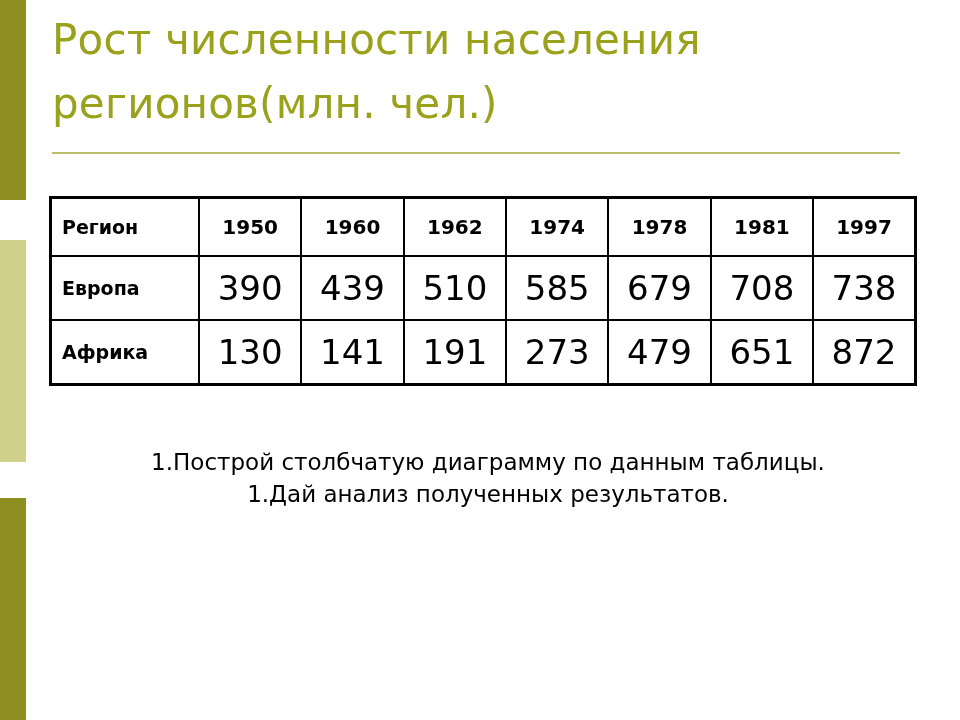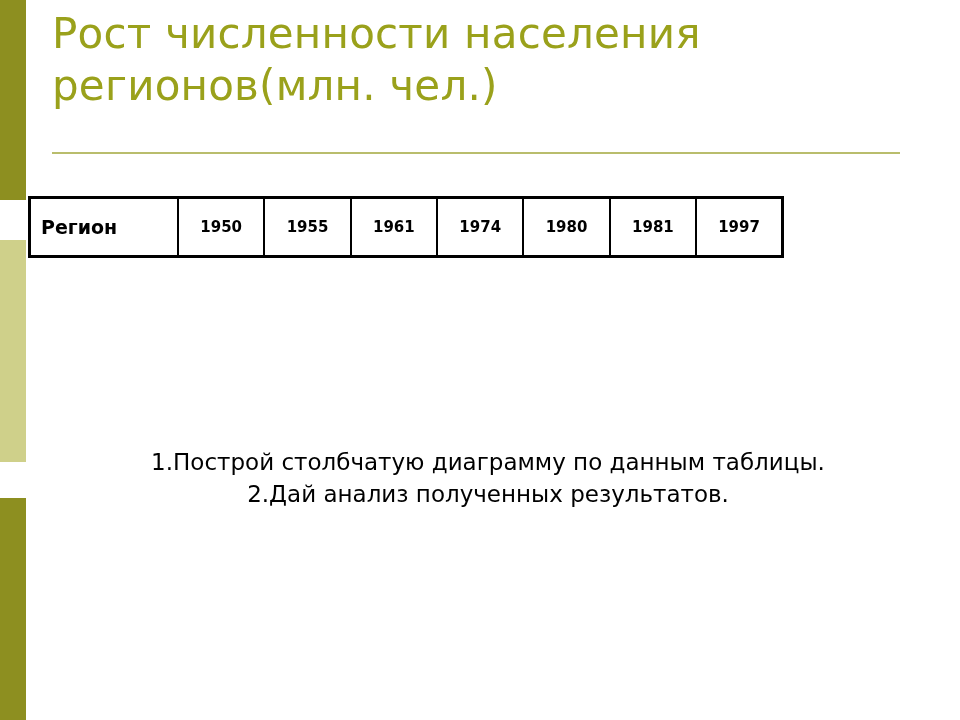--- a/index.html
+++ b/index.html
@@ -37,21 +37,21 @@
   
   .title-block {
     position: absolute;
     left: 52px;
     top: 8px;
     width: 852px;
   }
   .title-text {
     color: #9aa11b;
     font-size: 42px;
-    line-height: 52px;
+    line-height: 64px;
     font-weight: normal;
     letter-spacing: 0.2px;
     margin: 0;
     white-space: pre-line;
   }
   .title-rule {
     position: absolute;
     left: 52px;
     top: 152px;
     width: 848px;
@@ -61,39 +61,40 @@
 
   
   .table-wrap {
     position: absolute;
     left: 28px;
     top: 196px;
     width: 904px;
   }
   table.data-table {
     border-collapse: collapse;
-    width: 756px;
+    width: 868px;
     table-layout: fixed;
+    margin-left: 21px;
   }
   table.data-table td {
     border: 2px solid #000000;
     padding: 0;
     text-align: center;
     vertical-align: middle;
     color: #000000;
   }
   
   table.data-table {
     border: 3px solid #000000;
   }
   .col-label { width: 136px; }
 
   tr.head-row td {
     height: 56px;
-    font-size: 15px;
+    font-size: 20px;
     font-weight: bold;
   }
   tr.head-row td.col-label {
     font-size: 19px;
     text-align: left;
     padding-left: 10px;
   }
   tr.data-row td {
     height: 62px;
     font-size: 34px;
@@ -136,27 +137,47 @@
   <h1 class="title-text">Рост численности населения регионов(млн. чел.)</h1>
 </div>
 <div class="title-rule"></div>
 
 <div class="table-wrap">
   <table class="data-table">
     <tbody>
       <tr class="head-row">
         <td class="col-label">Регион</td>
         <td>1950</td>
-        <td>1955</td>
-        <td>1961</td>
+        <td>1960</td>
+        <td>1962</td>
         <td>1974</td>
-        <td>1980</td>
+        <td>1978</td>
         <td>1981</td>
         <td>1997</td>
+      </tr>
+      <tr class="data-row">
+        <td class="col-label">Европа</td>
+        <td>390</td>
+        <td>439</td>
+        <td>510</td>
+        <td>585</td>
+        <td>679</td>
+        <td>708</td>
+        <td>738</td>
+      </tr>
+      <tr class="data-row">
+        <td class="col-label">Африка</td>
+        <td>130</td>
+        <td>141</td>
+        <td>191</td>
+        <td>273</td>
+        <td>479</td>
+        <td>651</td>
+        <td>872</td>
       </tr>
     </tbody>
   </table>
 </div>
 
 <div class="tasks">
   <div class="task-line">1.Построй столбчатую диаграмму по данным таблицы.</div>
-  <div class="task-line">2.Дай анализ полученных результатов.</div>
+  <div class="task-line">1.Дай анализ полученных результатов.</div>
 </div>
 
 </body></html>

